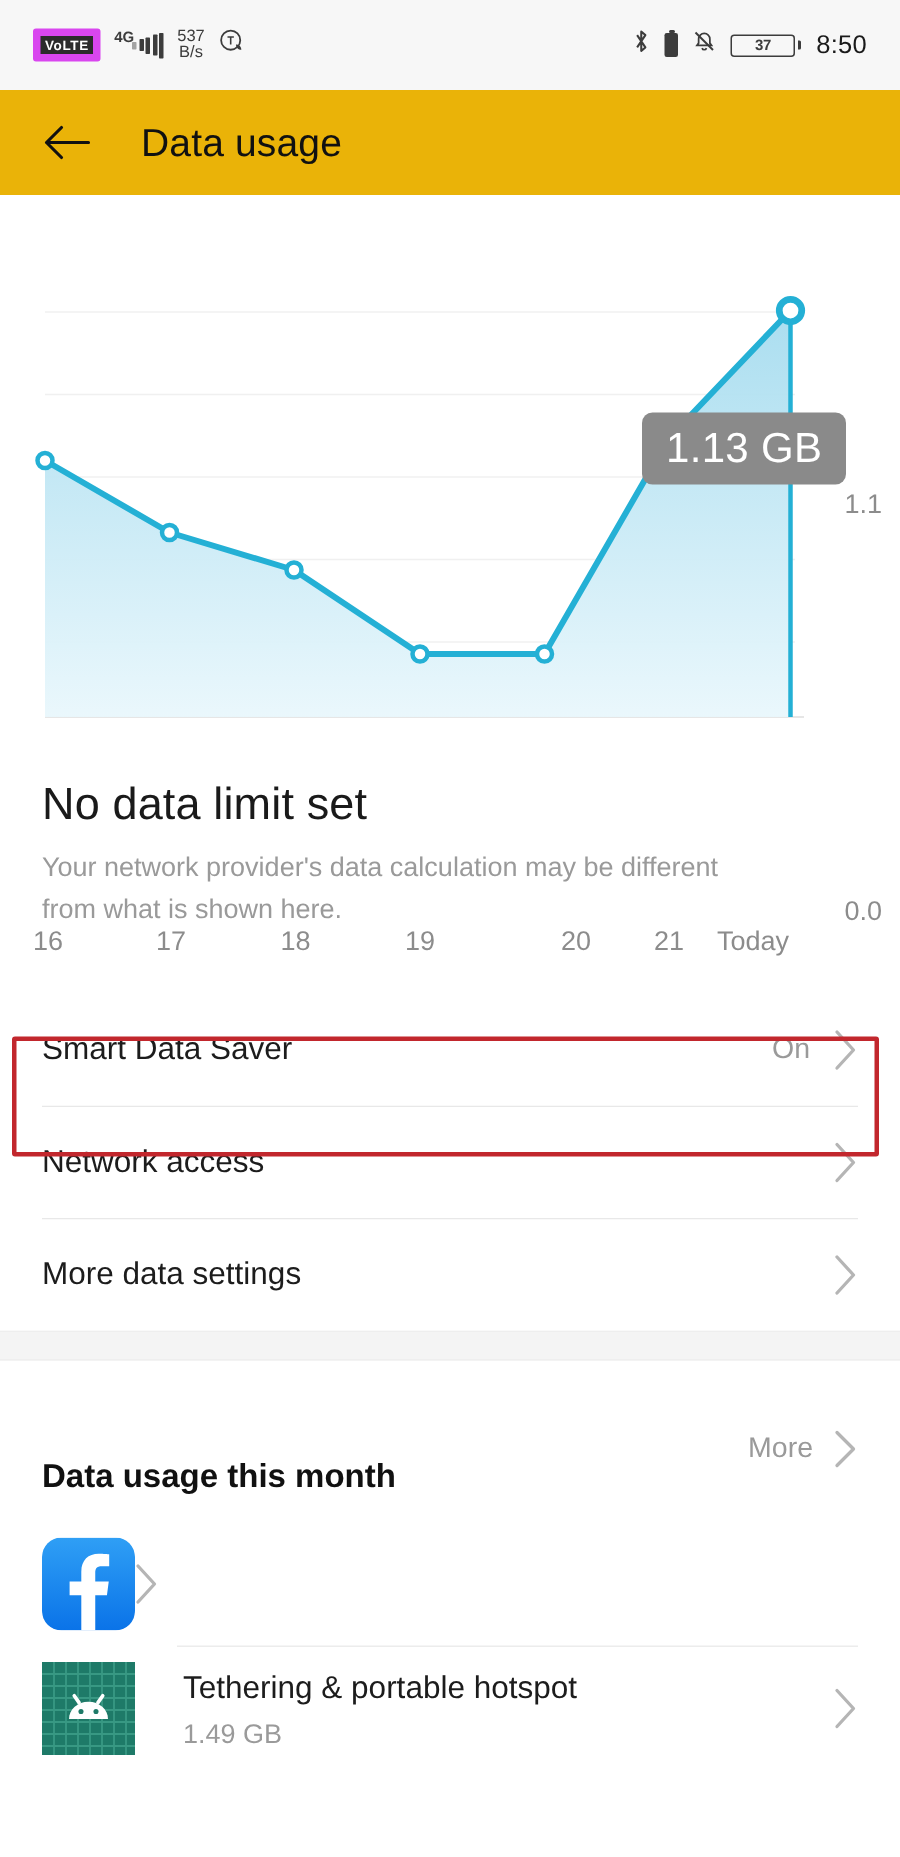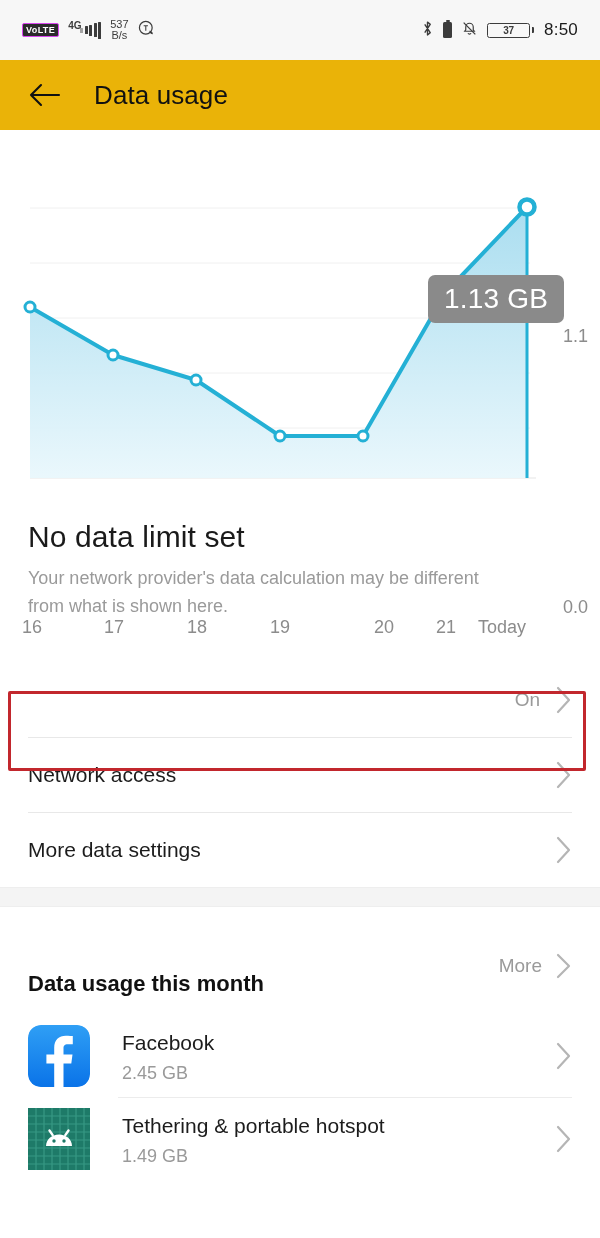--- a/index.html
+++ b/index.html
@@ -14,21 +14,21 @@
   
   .statusbar{
     position:relative; height:60px; background:#f7f7f7;
     display:flex; align-items:center; padding:0 22px;
   }
   .sb-left{ display:flex; align-items:center; gap:9px; }
   .sb-right{ margin-left:auto; display:flex; align-items:center; gap:10px; }
   .volte{
     font-size:9px; font-weight:bold; color:#fff; background:#2b2b2b;
     border-radius:2px; padding:1px 3px 1px 3px; letter-spacing:.4px;
-    line-height:10px; border:1px solid #d946ef;
+    line-height:10px; border:5px solid #d946ef;
   }
   .sig{ display:flex; align-items:center; gap:1.5px; position:relative; padding-left:12px;}
   .sig .g{ position:absolute; left:0; top:-2px; font-size:10px; color:#3c3c3c; font-weight:600;}
   .sig i{ display:block; width:3px; background:#3c3c3c; border-radius:.5px;}
   .sig i:nth-child(2){height:5px;opacity:.45}
   .sig i:nth-child(3){height:8px}
   .sig i:nth-child(4){height:11px}
   .sig i:nth-child(5){height:14px}
   .sig i:nth-child(6){height:17px}
   .rate{ display:flex; flex-direction:column; align-items:center; line-height:11px; }
@@ -211,20 +211,21 @@
   </div>
 
   <div class="headline">
     <h1>No data limit set</h1>
     <p>Your network provider's data calculation may be different from what is shown here.</p>
   </div>
 
   <div class="rows">
 
     <div class="row has-value">
+      <span class="label">Smart Data Saver</span>
       <span class="value">On</span>
       <span class="chev">
         <svg width="16" height="28" viewBox="0 0 16 28">
             <path d="M2 2l11 12L2 26" stroke="#b5b5b5" stroke-width="2.2" fill="none" stroke-linecap="round" stroke-linejoin="round"></path>
           </svg>
       </span>
     </div>
 
     <div class="divider"></div>
 
@@ -267,24 +268,20 @@
         <svg width="62" height="62" viewBox="0 0 62 62">
           <defs>
               <linearGradient id="fbg" x1="0" y1="0" x2="0" y2="1">
             <stop offset="0%" stop-color="#2f9ff5"></stop>
                 <stop offset="100%" stop-color="#0a73e8"></stop>
           </linearGradient>
             </defs>
           <rect width="62" height="62" rx="13" fill="url(#fbg)"></rect>
           <path d="M35.5 62V38.5h7.8l1.2-9.1h-9V23.6c0-2.6.7-4.4 4.5-4.4h4.8v-8.1c-.8-.1-3.7-.35-7-.35-6.9 0-11.6 4.2-11.6 12v6.65h-7.8v9.1h7.8V62h9.3z" fill="#fff"></path>
         </svg>
-      </span>
-      <span class="app-text">
-        <span class="app-name" style="display:block">Facebook</span>
-        <span class="app-size" style="display:block">2.45 GB</span>
       </span>
       <span class="chev">
         <svg width="16" height="28" viewBox="0 0 16 28">
             <path d="M2 2l11 12L2 26" stroke="#b5b5b5" stroke-width="2.2" fill="none" stroke-linecap="round" stroke-linejoin="round"></path>
           </svg>
       </span>
     </div>
 
     <div class="app-divider"></div>
 

